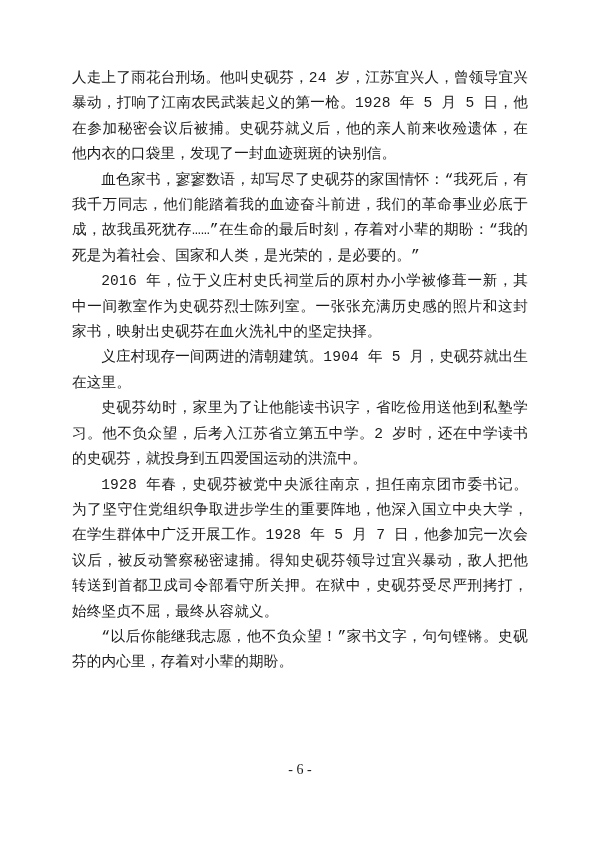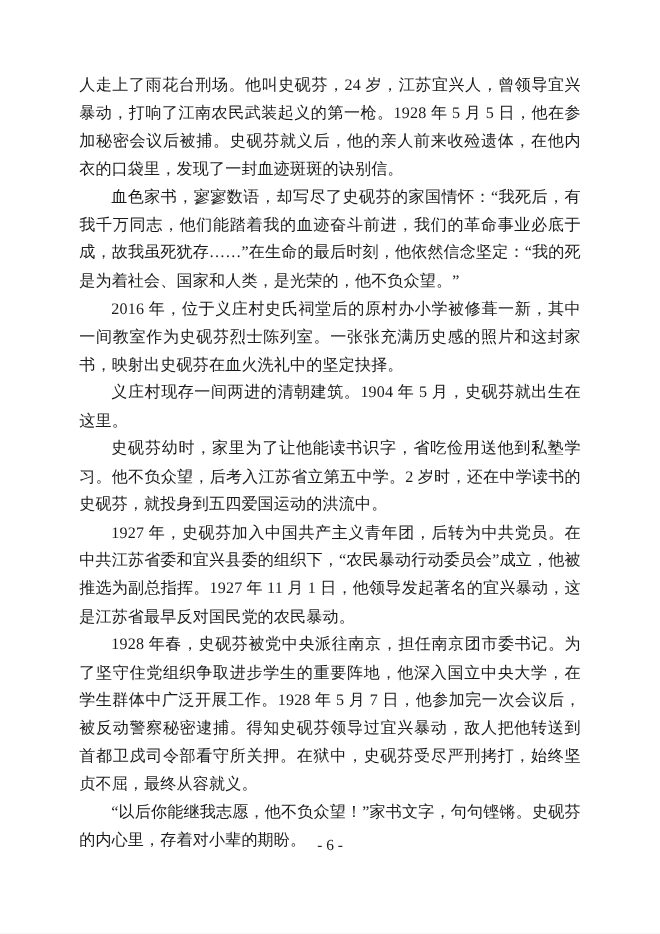--- a/index.html
+++ b/index.html
@@ -17,20 +17,21 @@
     background: #ffffff;
     margin: 0 auto;
     overflow: hidden;
     box-sizing: border-box;
   }
   .content {
     position: absolute;
     left: 72px;
     top: 66px;
     width: 456px;
+    font-family: Liberation Mono, monospace;
   }
   .para {
     font-size: 14.6px;
     line-height: 25.4px;
     color: #1a1a1a;
     text-align: justify;
     text-justify: inter-ideograph;
     margin: 0;
     text-indent: 0;
     letter-spacing: 0.15px;
@@ -48,22 +49,21 @@
     color: #1a1a1a;
     font-family: "Liberation Serif", "DejaVu Serif", serif;
   }
 </style>
 </head>
 <body>
 
 <div class="page">
   <div class="content">
     <p class="para">人走上了雨花台刑场。他叫史砚芬，24 岁，江苏宜兴人，曾领导宜兴暴动，打响了江南农民武装起义的第一枪。1928 年 5 月 5 日，他在参加秘密会议后被捕。史砚芬就义后，他的亲人前来收殓遗体，在他内衣的口袋里，发现了一封血迹斑斑的诀别信。</p>
-    <p class="para indent">血色家书，寥寥数语，却写尽了史砚芬的家国情怀：“我死后，有我千万同志，他们能踏着我的血迹奋斗前进，我们的革命事业必底于成，故我虽死犹存……”在生命的最后时刻，他依然信念坚定：“我的死是为着社会、国家和人类，是光荣的，他不负众望。”</p>
+    <p class="para indent">血色家书，寥寥数语，却写尽了史砚芬的家国情怀：“我死后，有我千万同志，他们能踏着我的血迹奋斗前进，我们的革命事业必底于成，故我虽死犹存……”在生命的最后时刻，存着对小辈的期盼：“我的死是为着社会、国家和人类，是光荣的，是必要的。”</p>
     <p class="para indent">2016 年，位于义庄村史氏祠堂后的原村办小学被修葺一新，其中一间教室作为史砚芬烈士陈列室。一张张充满历史感的照片和这封家书，映射出史砚芬在血火洗礼中的坚定抉择。</p>
     <p class="para indent">义庄村现存一间两进的清朝建筑。1904 年 5 月，史砚芬就出生在这里。</p>
     <p class="para indent">史砚芬幼时，家里为了让他能读书识字，省吃俭用送他到私塾学习。他不负众望，后考入江苏省立第五中学。2 岁时，还在中学读书的史砚芬，就投身到五四爱国运动的洪流中。</p>
-    <p class="para indent">1927 年，史砚芬加入中国共产主义青年团，后转为中共党员。在中共江苏省委和宜兴县委的组织下，“农民暴动行动委员会”成立，他被推选为副总指挥。1927 年 11 月 1 日，他领导发起著名的宜兴暴动，这是江苏省最早反对国民党的农民暴动。</p>
     <p class="para indent">1928 年春，史砚芬被党中央派往南京，担任南京团市委书记。为了坚守住党组织争取进步学生的重要阵地，他深入国立中央大学，在学生群体中广泛开展工作。1928 年 5 月 7 日，他参加完一次会议后，被反动警察秘密逮捕。得知史砚芬领导过宜兴暴动，敌人把他转送到首都卫戍司令部看守所关押。在狱中，史砚芬受尽严刑拷打，始终坚贞不屈，最终从容就义。</p>
     <p class="para indent">“以后你能继我志愿，他不负众望！”家书文字，句句铿锵。史砚芬的内心里，存着对小辈的期盼。</p>
   </div>
   <div class="footer">- 6 -</div>
 </div>
 
 </body></html>

